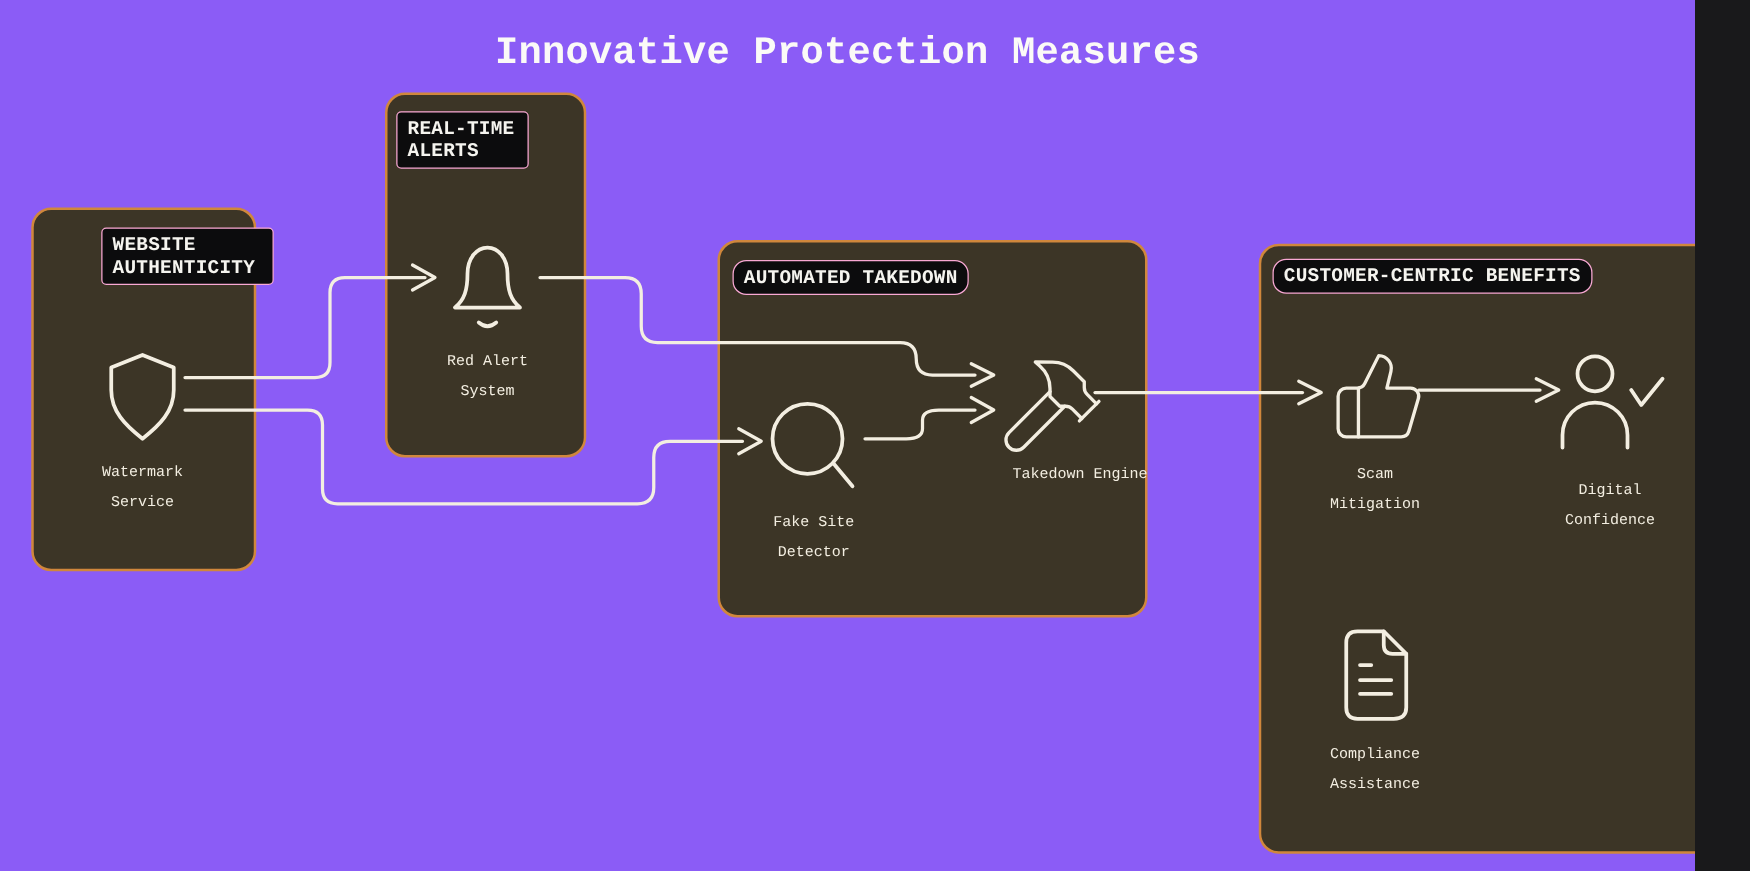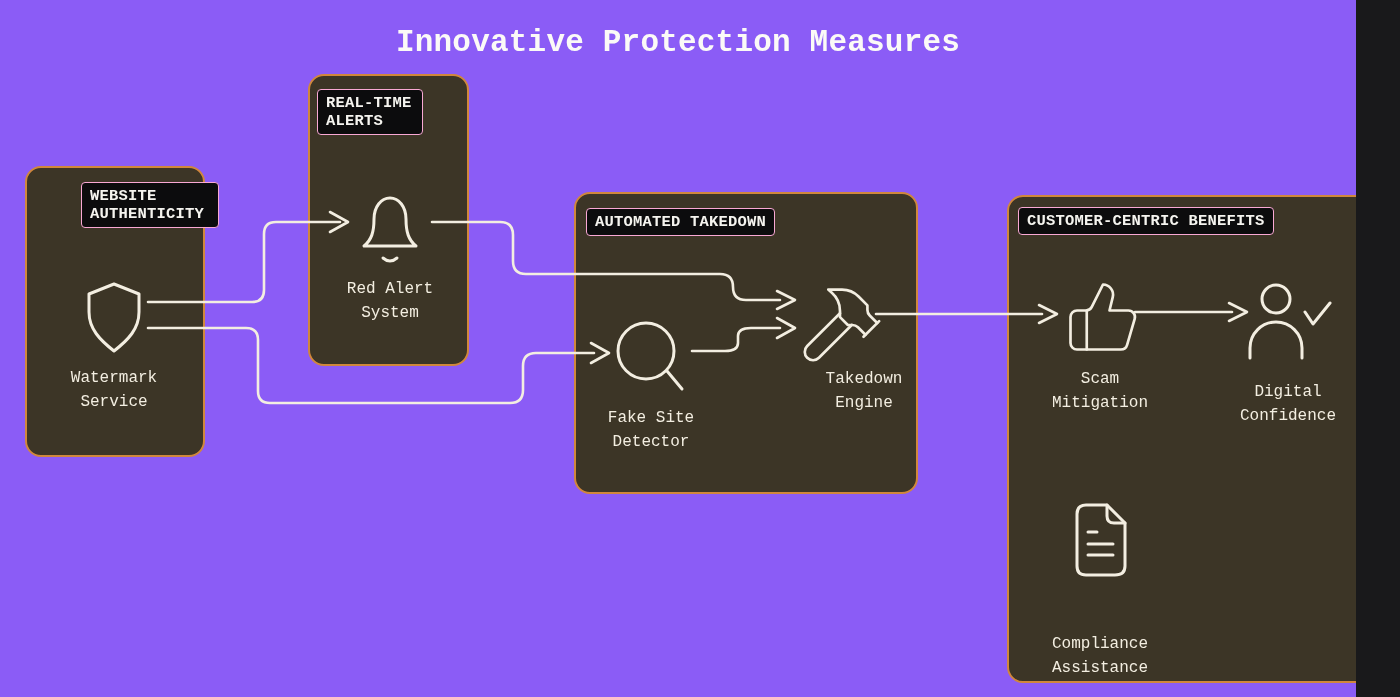--- a/index.html
+++ b/index.html
@@ -13,24 +13,24 @@
   }
   .group{
     position:absolute;background:#3c3526;border:2px solid #d0873c;border-radius:16px;
     box-sizing:border-box;
   }
   .group-label{
     position:absolute;background:#0c0c0d;border:1px solid #f9a8d4;border-radius:4px;
     color:#f5f4ef;font-size:15.5px;font-weight:bold;line-height:18px;
     padding:4px 8px;letter-spacing:.2px;box-sizing:border-box;
   }
-  .nowrap{white-space:nowrap;}
+  .nowrap{white-space:nowrap;border-radius:11px;}
   .node-label{
     position:absolute;transform:translateX(-50%);text-align:center;
-    color:#f3eee1;font-size:16px;line-height:24px;
+    color:#f3eee1;font-size:12px;line-height:24px;
   }
   .icon{position:absolute;}
   .icon svg{display:block;}
   svg.edges{position:absolute;left:0;top:0;pointer-events:none;}
   .stroke{stroke:#f3eee1;fill:none;stroke-linecap:round;stroke-linejoin:round;}
 </style>
 </head>
 <body>
 
 <div class="canvas">
@@ -129,15 +129,15 @@
     <svg width="64" height="78" viewBox="0 0 64 78">
       <g class="stroke" stroke-width="3">
         <path d="M39 4 H18 Q9 4 9 13 V65 Q9 74 18 74 H47 Q57 74 57 65 V22 L39 4 Z"></path>
         <path d="M39 4 V15 Q39 22 46 22 H57"></path>
         <path d="M20 31 H29"></path>
         <path d="M20 43 H45"></path>
         <path d="M20 54 H45"></path>
       </g>
     </svg>
   </div>
-  <div class="node-label" style="left:1100px;top:591px;width:120px;margin-top:41px;">Compliance Assistance</div>
+  <div class="node-label" style="left:1100px;top:591px;width:120px;">Compliance Assistance</div>
 
 </div>
 
 </body></html>

